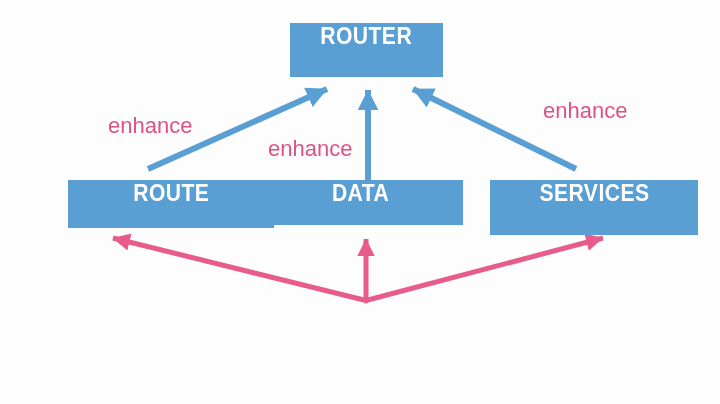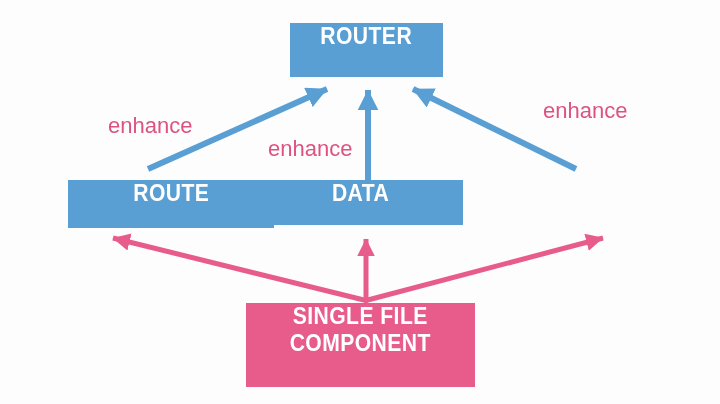--- a/index.html
+++ b/index.html
@@ -90,25 +90,22 @@
   </div>
 
   <div class="node blue node-route">
     <span class="lbl">ROUTE</span>
   </div>
 
   <div class="node blue node-data">
     <span class="lbl">DATA</span>
   </div>
 
+  <div class="node blue node-services">
+    <span class="lbl">SERVICES</span>
+  </div>
 
-  <div class="node pink node-sfc">
-    <span class="lbl">
-      <span>SINGLE FILE</span><br>
-      <span>COMPONENT</span>
-    </span>
-  </div>
 
   <div class="edge-label edge-label-left">enhance</div>
   <div class="edge-label edge-label-middle">enhance</div>
   <div class="edge-label edge-label-right">enhance</div>
 
 </div>
 
 </body></html>

